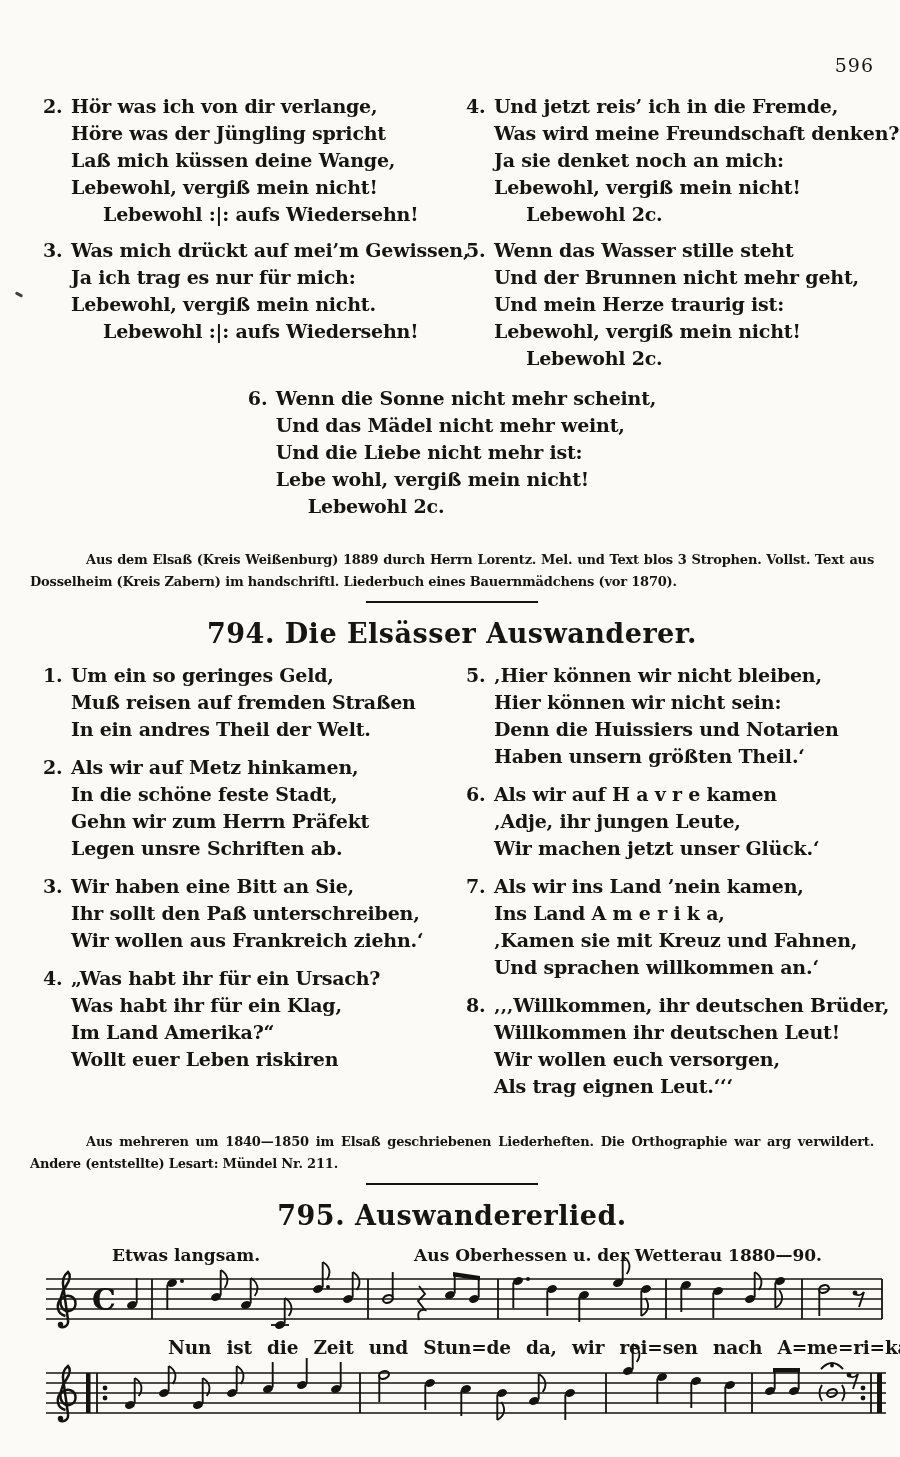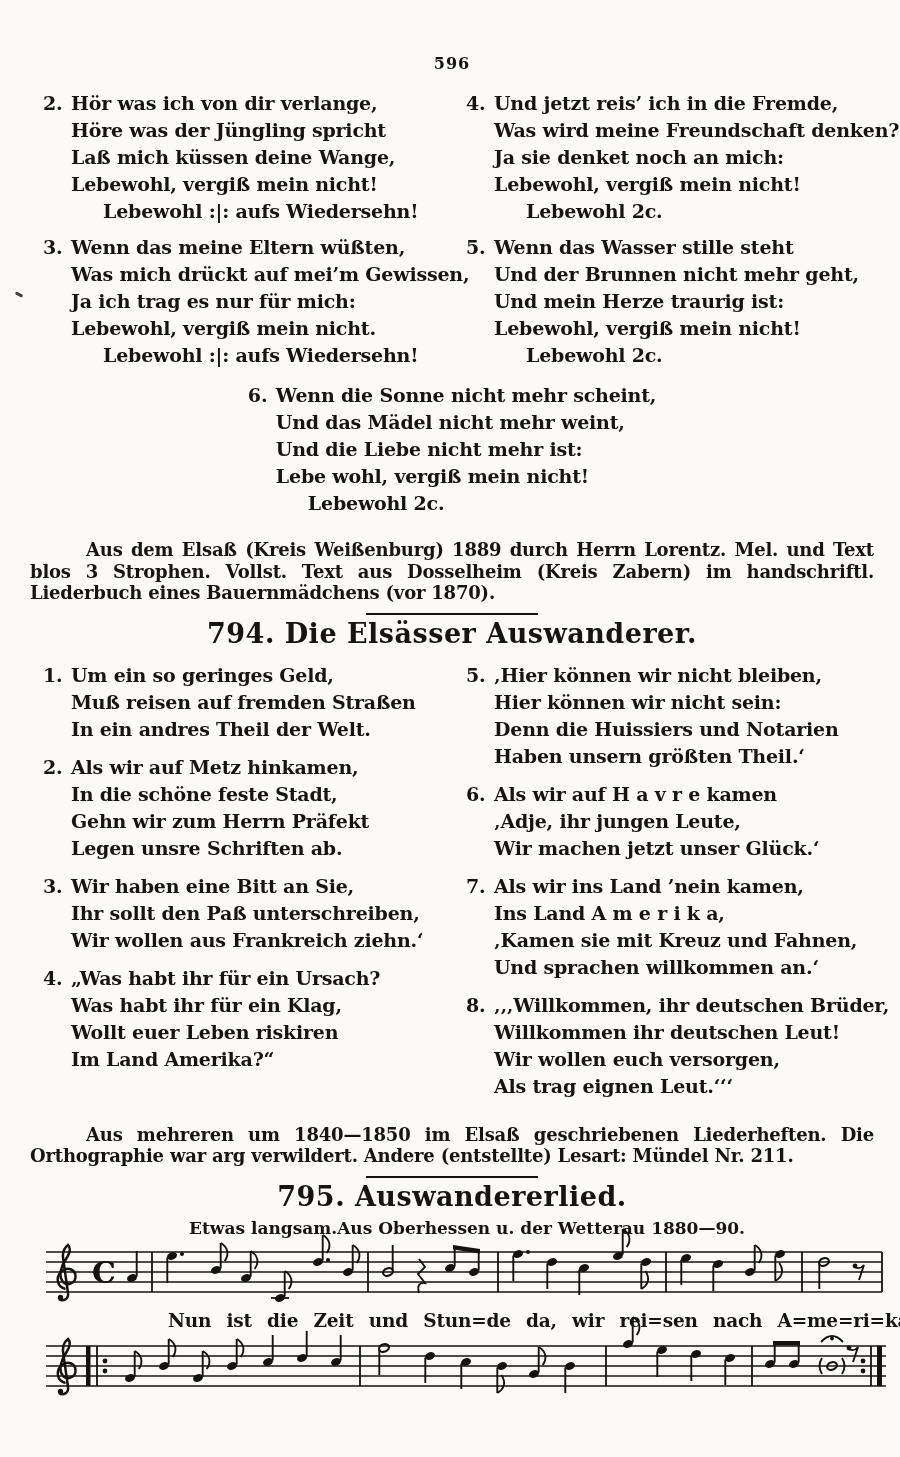--- a/index.html
+++ b/index.html
@@ -4,37 +4,37 @@
 <style>
   *{margin:0;padding:0;box-sizing:border-box}
   html,body{width:900px;height:1457px}
   body{
     background:#fbfaf6;color:#171512;
     font-family:"DejaVu Serif","Liberation Serif",serif;
     font-weight:bold;overflow:hidden;position:relative;
   }
   .page{padding:54px 26px 0 30px;position:relative}
   .speck{position:absolute;left:15px;top:293px;width:8px;height:3px;background:#44403a;transform:rotate(28deg);border-radius:2px}
-  .pagenum{text-align:center;font-size:16px;letter-spacing:1px;font-weight:bold}
+  .pagenum{text-align:right;font-size:19px;letter-spacing:1px;font-weight:normal}
   .cols{display:flex;margin-top:17px}
   .col{width:50%}
   .col.l{padding-left:13px;padding-right:18px}
   .col.r{padding-left:14px;padding-right:2px}
   .verse{display:flex;font-size:19px;line-height:27px;margin-bottom:9px;letter-spacing:-0.2px}
   .vnum{flex:none;width:28px}
   .vbody{display:block}
   .vl{display:block;white-space:nowrap}
   .refrain{padding-left:32px}
   .centerwrap{display:flex;justify-content:center;margin-top:4px}
-  .note{margin-top:13px;font-size:18px;line-height:21.5px;text-align:justify;text-indent:56px;letter-spacing:-0.2px}
+  .note{margin-top:20px;font-size:13px;line-height:21.5px;text-align:justify;text-indent:56px;letter-spacing:-0.2px}
   .rule{width:172px;border-top:2.6px solid #151311;margin:9px auto 0}
-  .songtitle{text-align:center;font-size:27px;margin-top:3px;letter-spacing:.5px;font-weight:bold}
+  .songtitle{text-align:center;font-size:27px;margin-top:15px;letter-spacing:.5px;font-weight:bold}
   .cols2{margin-top:13px}
   .cols2 .verse{margin-bottom:11px}
-  .tempo-row{display:flex;justify-content:center;margin-top:5px;padding:0 52px 0 82px;font-size:17px;line-height:22px}
+  .tempo-row{display:flex;justify-content:space-between;margin-top:13px;padding:0 52px 0 82px;font-size:17px;line-height:22px}
   .staff{display:block;margin:3px 14px 0 16px;overflow:visible}
   .staff .sl{stroke:#151311;stroke-width:1.4}
   .staff .bl{stroke:#151311;stroke-width:1.8}
   .staff .blk{fill:#151311}
   .staff .st{stroke:#151311;stroke-width:1.9;fill:none}
   .staff .sth{stroke:#151311;stroke-width:2.5;fill:none}
   .lyrics{font-size:18.5px;line-height:25px;white-space:pre;letter-spacing:-0.2px}
   .lyr1{padding-left:138px;word-spacing:9px;margin-top:2px}
 </style>
 </head>
@@ -53,21 +53,20 @@
           <span class="vl">Hör was ich von dir verlange,</span>
           <span class="vl">Höre was der Jüngling spricht</span>
           <span class="vl">Laß mich küssen deine Wange,</span>
           <span class="vl">Lebewohl, vergiß mein nicht!</span>
           <span class="vl refrain">Lebewohl :|: aufs Wiedersehn!</span>
         </span>
       </div>
       <div class="verse">
         <span class="vnum">3.</span>
         <span class="vbody">
-          <span class="vl">Wenn das meine Eltern wüßten,</span>
           <span class="vl">Was mich drückt auf mei’m Gewissen,</span>
           <span class="vl">Ja ich trag es nur für mich:</span>
           <span class="vl">Lebewohl, vergiß mein nicht.</span>
           <span class="vl refrain">Lebewohl :|: aufs Wiedersehn!</span>
         </span>
       </div>
     </div>
     <div class="col r">
       <div class="verse">
         <span class="vnum">4.</span>
@@ -135,22 +134,22 @@
           <span class="vl">Wir haben eine Bitt an Sie,</span>
           <span class="vl">Ihr sollt den Paß unterschreiben,</span>
           <span class="vl">Wir wollen aus Frankreich ziehn.‘</span>
         </span>
       </div>
       <div class="verse">
         <span class="vnum">4.</span>
         <span class="vbody">
           <span class="vl">„Was habt ihr für ein Ursach?</span>
           <span class="vl">Was habt ihr für ein Klag,</span>
+          <span class="vl">Im Land Amerika?“</span>
           <span class="vl">Wollt euer Leben riskiren</span>
-          <span class="vl">Im Land Amerika?“</span>
         </span>
       </div>
     </div>
     <div class="col r">
       <div class="verse">
         <span class="vnum">5.</span>
         <span class="vbody">
           <span class="vl">‚Hier können wir nicht bleiben,</span>
           <span class="vl">Hier können wir nicht sein:</span>
           <span class="vl">Denn die Huissiers und Notarien</span>

